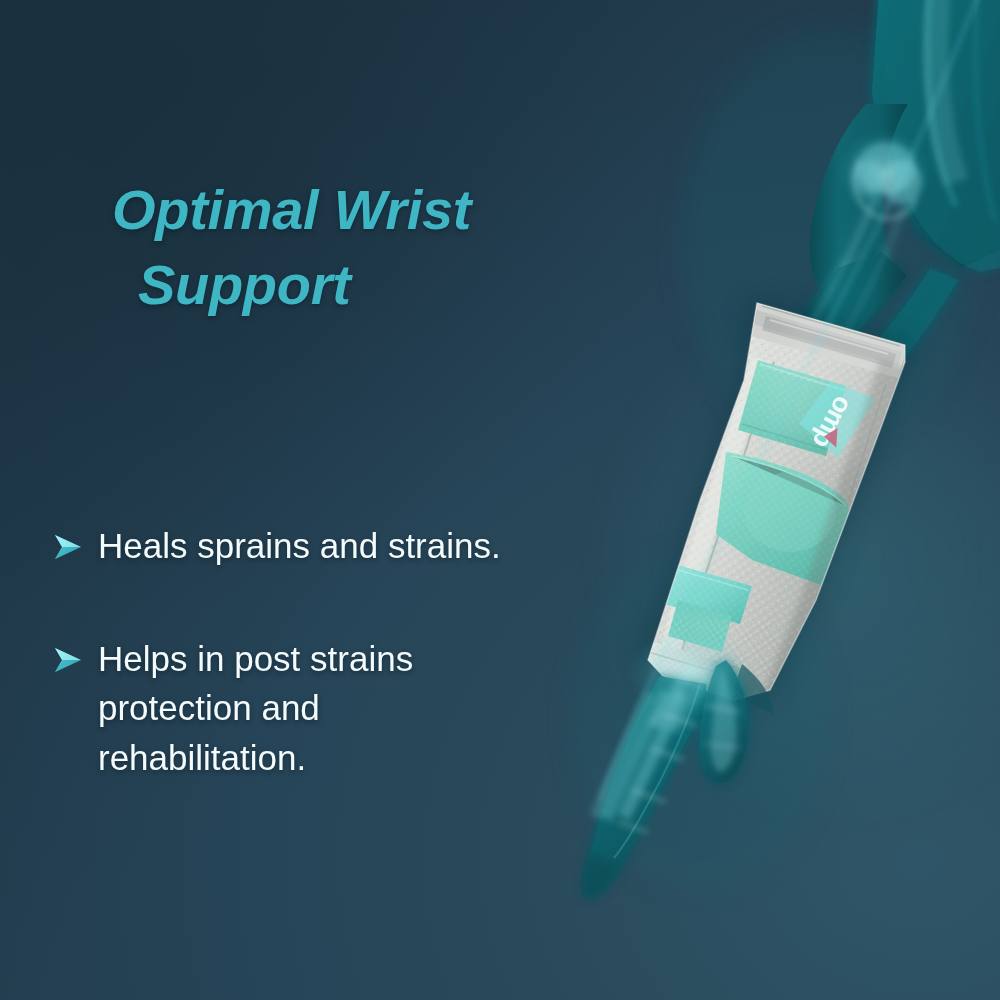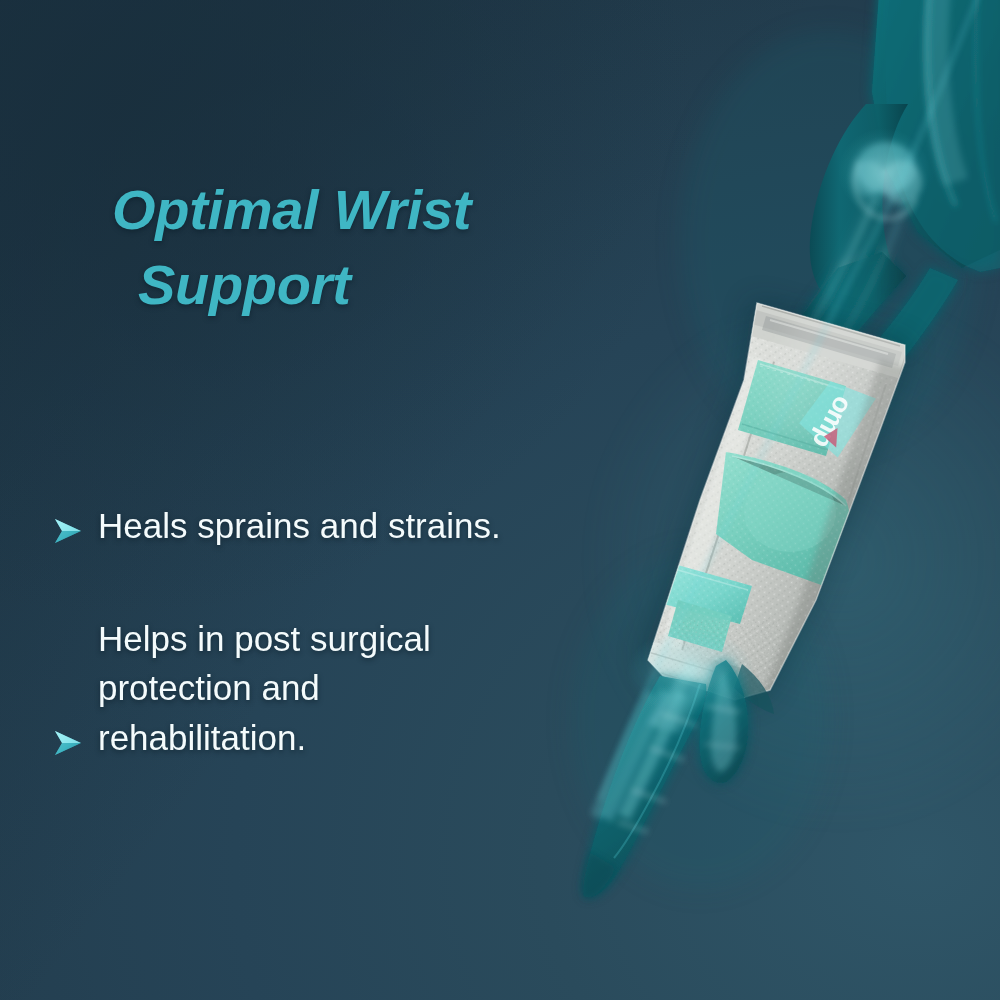--- a/index.html
+++ b/index.html
@@ -77,22 +77,23 @@
   }
 
   .bullets {
     position: absolute;
     left: 48px;
     top: 500px;
     width: 600px;
   }
   .bullet {
     display: flex;
-    align-items: flex-end;
+    align-items: flex-start;
     margin-bottom: 62px;
+    margin-top: 20px;
   }
   .bullet:last-child { margin-bottom: 0; }
 
   .bullet-icon {
     flex: 0 0 auto;
     width: 40px;
     height: 40px;
     margin-top: 7px;
     margin-right: 10px;
   }
@@ -406,18 +407,18 @@
               <stop offset="0%" stop-color="#8ef0f6"></stop>
               <stop offset="55%" stop-color="#4fcfdb"></stop>
               <stop offset="100%" stop-color="#2f9dab"></stop>
             </linearGradient>
           </defs>
           <path d="M7,8 L33,20 L7,32 L14,20 Z" fill="url(#arw2)"></path>
           <path d="M7,8 L33,20 L14,20 Z" fill="#b8f6fa" opacity="0.55"></path>
           <path d="M7,32 L14,20 L33,20 Z" fill="#2b94a3" opacity="0.45"></path>
         </svg>
       </span>
-      <span class="bullet-text bullet-narrow">Helps in post surgical protection and rehabilitation.</span>
+      <span class="bullet-text bullet-narrow">Helps in post strains protection and rehabilitation.</span>
     </div>
 
   </div>
 
 </div>
 
 </body></html>

